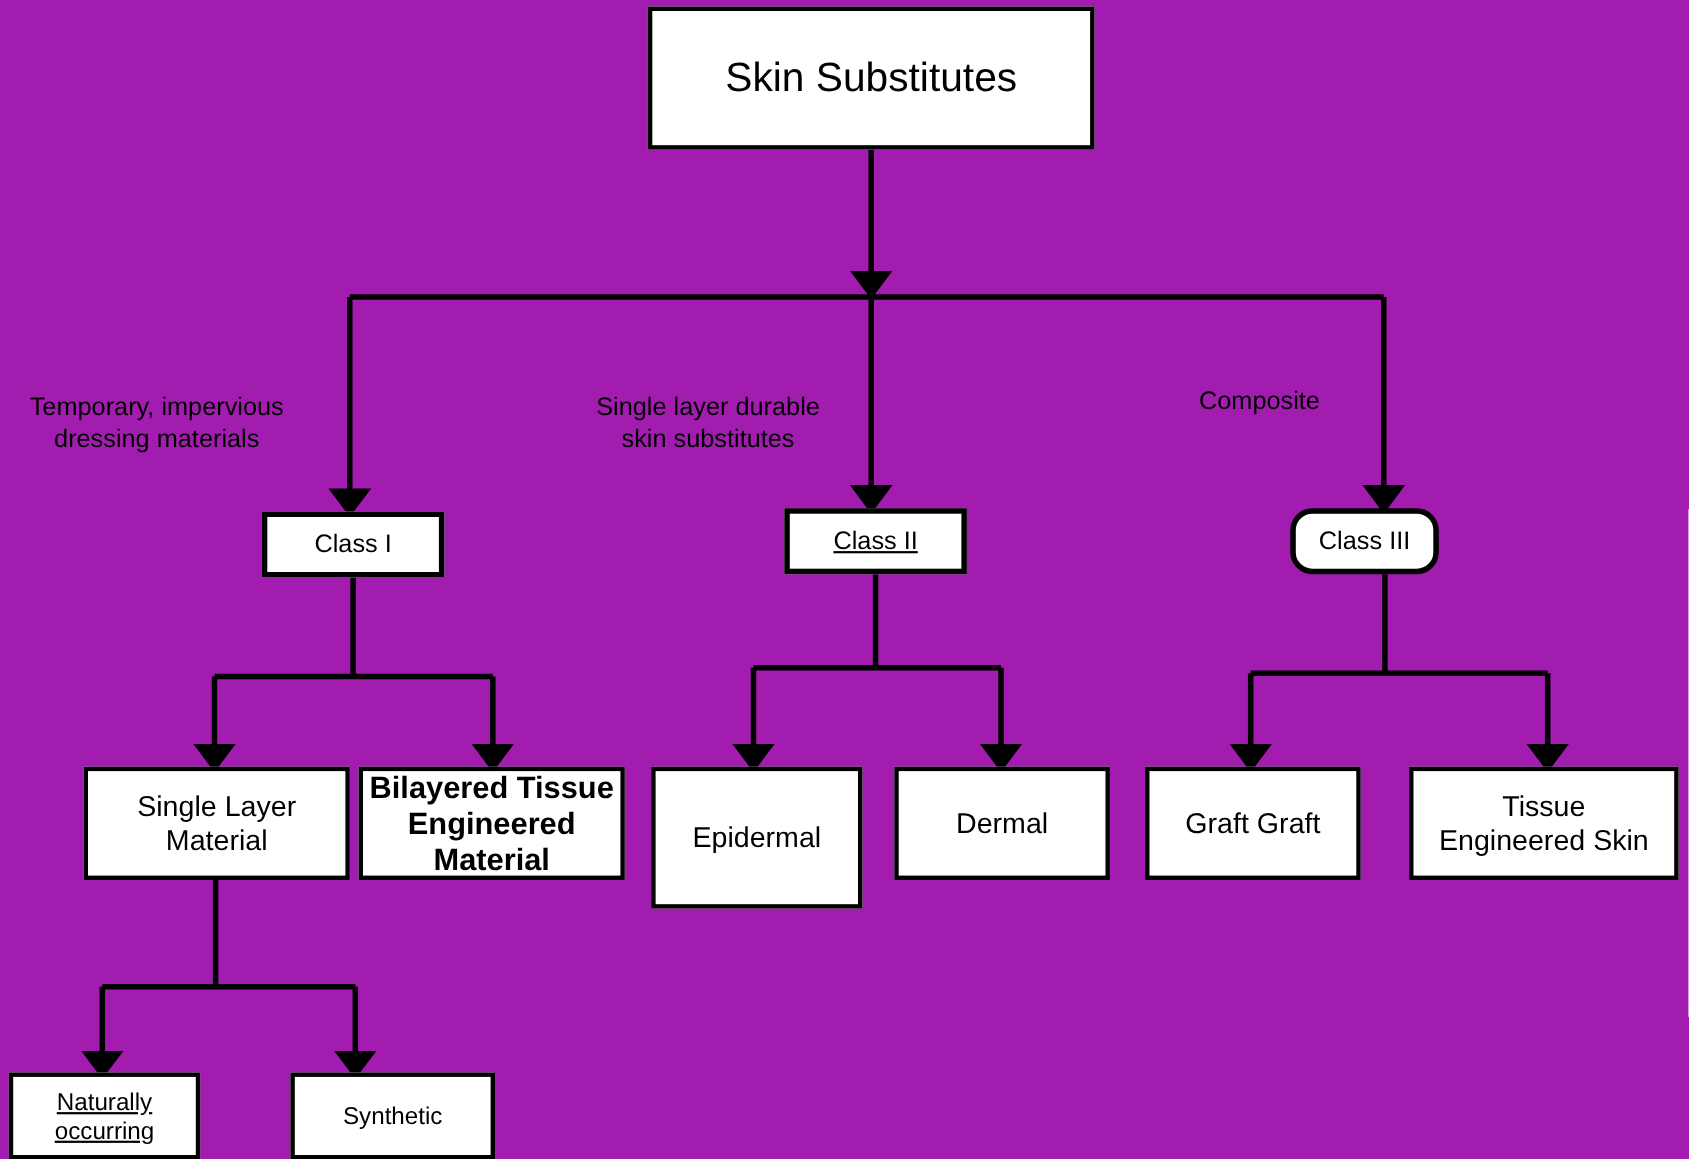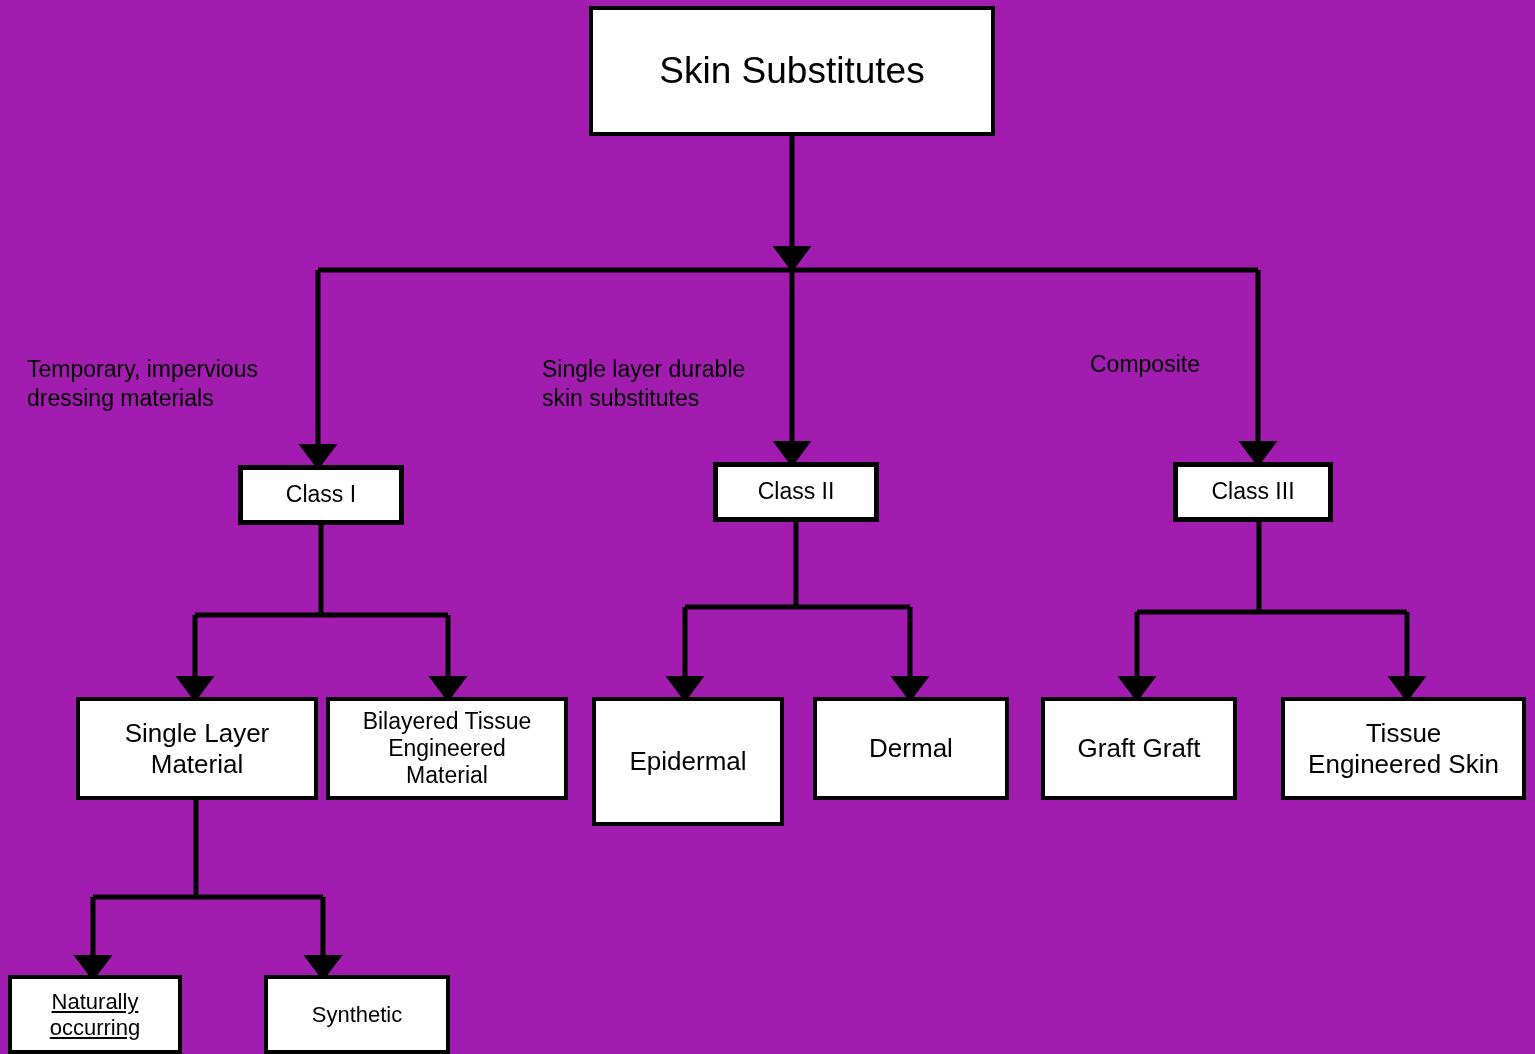--- a/index.html
+++ b/index.html
@@ -48,33 +48,34 @@
   .node-class {
     border-width: 5px;
     font-size: 23px;
   }
   .node-leaf {
     border-width: 4px;
     font-size: 26px;
   }
   .node-leaf-sm {
     border-width: 4px;
-    font-size: 23px;
+    font-size: 28px;
+    font-weight: bold;
   }
   .node-sub {
     border-width: 4px;
     font-size: 22px;
   }
   .edge-label {
     position: absolute;
     font-size: 23px;
     line-height: 1.28;
     color: #000000;
     white-space: pre-line;
-    text-align: left;
+    text-align: center;
   }
 </style>
 </head>
 <body>
 
 <div id="chart-root">
 
   <svg class="flow-layer" viewBox="0 0 1535 1054" aria-hidden="true">
     <defs>
       <marker id="arrowhead" markerWidth="9" markerHeight="9" refX="1.2" refY="4.5" orient="auto" markerUnits="strokeWidth">
@@ -115,25 +116,25 @@
   </svg>
 
   <div class="node-box node-root" style="left:589px; top:6px; width:406px; height:130px;">
     <span>Skin Substitutes</span>
   </div>
 
   <div class="node-box node-class" style="left:238px; top:465px; width:166px; height:60px;">
     <span>Class I</span>
   </div>
 
-  <div class="node-box node-class" style="left:713px; top:462px; width:166px; height:60px;">
+  <div class="node-box node-class" style="left:713px; top:462px; width:166px; height:60px;text-decoration:underline;">
     <span>Class II</span>
   </div>
 
-  <div class="node-box node-class" style="left:1173px; top:462px; width:160px; height:60px;">
+  <div class="node-box node-class" style="left:1173px; top:462px; width:135px; height:60px;border-radius:20px;">
     <span>Class III</span>
   </div>
 
   <div class="node-box node-leaf" style="left:76px; top:697px; width:242px; height:103px;">
     <span>Single Layer
 Material</span>
   </div>
 
   <div class="node-box node-leaf-sm" style="left:326px; top:697px; width:242px; height:103px;">
     <span>Bilayered Tissue

